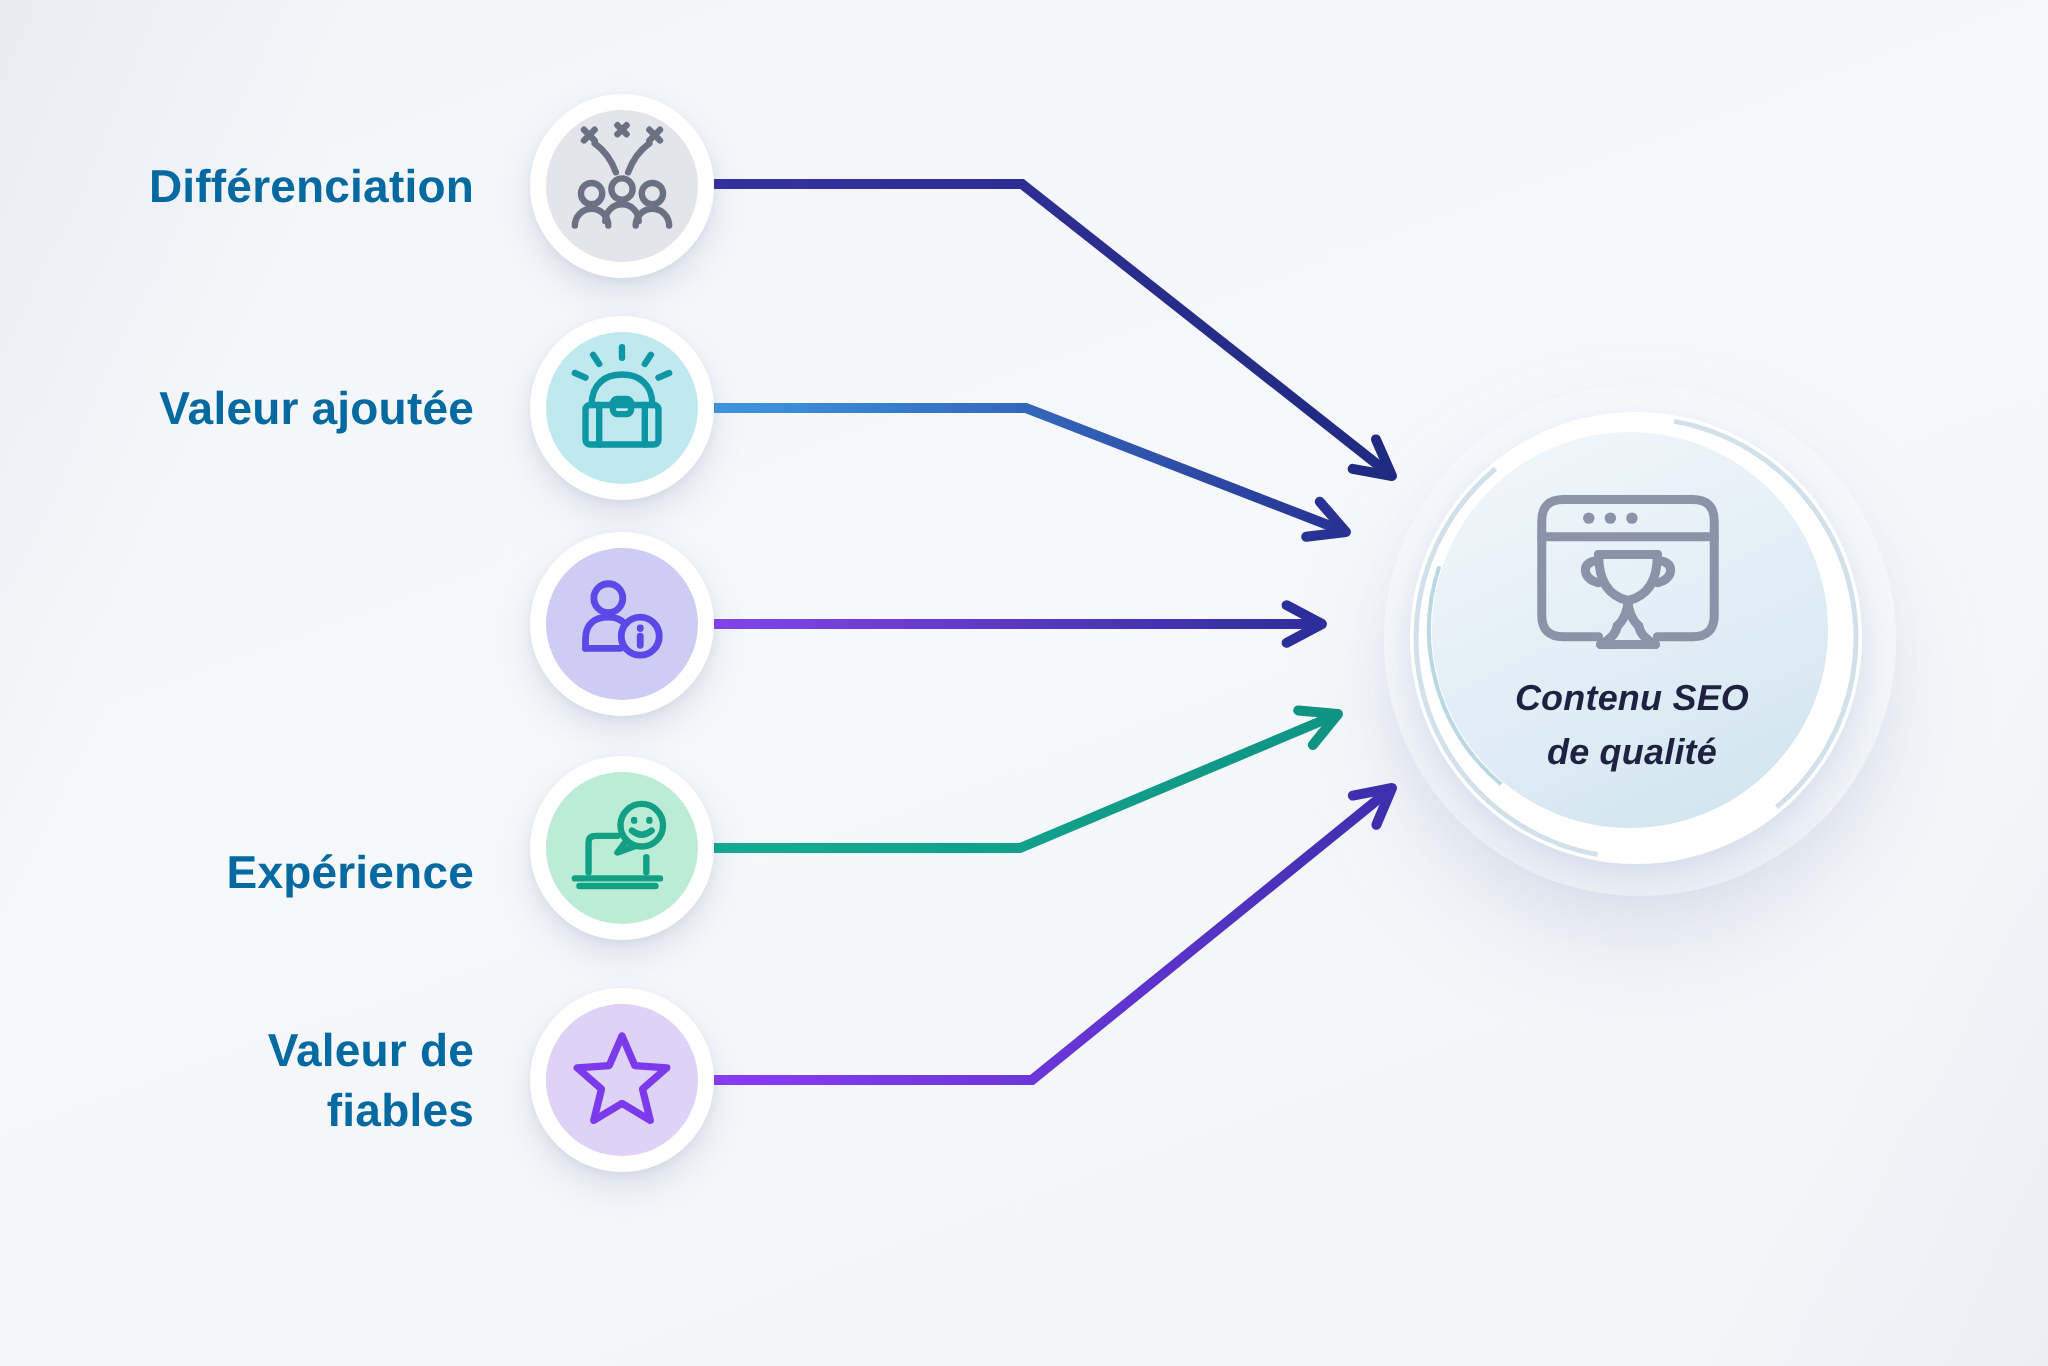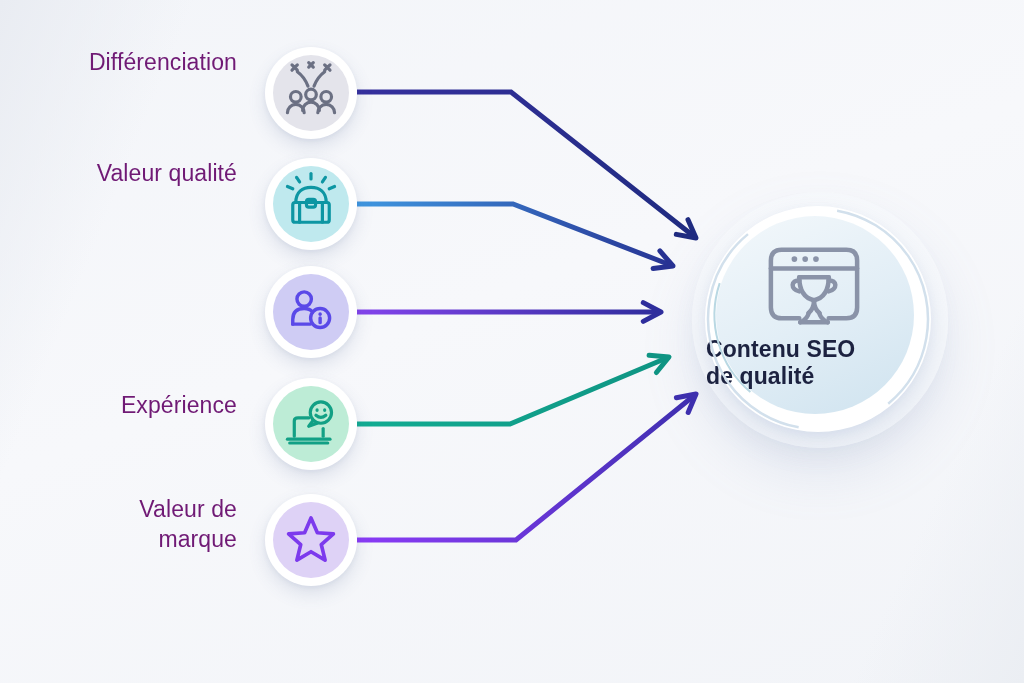--- a/index.html
+++ b/index.html
@@ -10,22 +10,22 @@
       linear-gradient(112deg,#e9ecf2 0%,rgba(233,236,242,0) 15%),
       linear-gradient(294deg,#ebeef3 0%,rgba(235,238,243,0) 13%),
       linear-gradient(160deg,#f3f5f9 0%,#f7f8fb 45%,#f2f4f8 100%);
   }
   .stage{position:absolute;inset:0;}
   svg{display:block;}
 
   
   .factor-label{
     position:absolute;left:28px;width:209px;height:92px;
-    display:flex;flex-direction:column;align-items:flex-end;
-    text-align:right;color:#701a75;font-size:23px;line-height:30px;font-weight:400;
+    display:flex;flex-direction:column;justify-content:center;align-items:flex-end;
+    text-align:right;color:#0369a1;font-size:23px;line-height:30px;font-weight:700;
     letter-spacing:.1px;
   }
   .bubble{
     position:absolute;width:92px;height:92px;border-radius:50%;
     background:#ffffff;
     box-shadow:0 8px 18px rgba(70,90,140,.14),0 2px 5px rgba(70,90,140,.08);
   }
   .bubble svg{position:absolute;left:8px;top:8px;}
 
   
@@ -38,22 +38,22 @@
     position:absolute;left:705px;top:206px;width:226px;height:226px;border-radius:50%;
     background:#ffffff;
     box-shadow:0 14px 30px rgba(115,140,185,.20),0 3px 8px rgba(115,140,185,.08);
   }
   .inner-disc{
     position:absolute;left:716px;top:216px;width:198px;height:198px;border-radius:50%;
     background:linear-gradient(155deg,#f3f8fb 0%,#e2eef6 52%,#cfe3ef 100%);
   }
   .center-icon{position:absolute;left:765px;top:243px;}
   .center-title{
-    position:absolute;left:706px;top:336px;width:220px;
-    color:#1c2240;font-size:23px;line-height:27px;font-weight:600;letter-spacing:.1px;
+    position:absolute;left:706px;top:336px;width:220px;text-align:center;
+    color:#1c2240;font-size:18px;line-height:27px;font-weight:600;letter-spacing:.1px;font-style:italic;
   }
   .overlay-svg{position:absolute;left:0;top:0;pointer-events:none;}
 </style>
 </head>
 <body>
 
 <div class="stage">
 
   <div class="halo"></div>
   <div class="ring"></div>
@@ -155,21 +155,21 @@
         <path d="M46,41 C43,33 39,27 32,22"></path>
         <path d="M54,41 C57,33 61,27 68,22"></path>
         <path d="M25,13 l7,7 M32,13 l-7,7"></path>
         <path d="M47,10 l6,6 M53,10 l-6,6"></path>
         <path d="M68,13 l7,7 M75,13 l-7,7"></path>
       </g>
     </svg>
   </div>
 
   <div class="factor-label" style="top:158px">
-    <div>Valeur qualité</div>
+    <div>Valeur ajoutée</div>
     <div></div>
   </div>
   <div class="bubble" style="left:265px;top:158px">
     <svg width="76" height="76" viewBox="0 0 100 100">
       <circle cx="50" cy="50" r="50" stroke="none" fill="#bfe9ee"></circle>
       <g fill="none" stroke-width="4.2" stroke-linecap="round" stroke-linejoin="round" stroke="#0d96a3">
         <path d="M50,17 V10"></path>
         <path d="M35,21 l-4,-6"></path>
         <path d="M65,21 l4,-6"></path>
         <path d="M26,30 l-7,-3"></path>
@@ -211,21 +211,21 @@
         <circle cx="63" cy="35" r="14"></circle>
         <path d="M53,45 L47,53 L58,49"></path>
         <path d="M58,31.5 v0.5 M68,31.5 v0.5"></path>
         <path d="M56.5,38.5 Q63,44 69.5,38.5"></path>
       </g>
     </svg>
   </div>
 
   <div class="factor-label" style="top:494px">
     <div>Valeur de</div>
-    <div>marque</div>
+    <div>fiables</div>
   </div>
   <div class="bubble" style="left:265px;top:494px">
     <svg width="76" height="76" viewBox="0 0 100 100">
       <circle cx="50" cy="50" r="50" stroke="none" fill="#ded2f6"></circle>
       <g fill="none" stroke-width="4.8" stroke-linecap="round" stroke-linejoin="round" stroke="#7c3aed">
         <path d="M50,21 L58.4,40.5 L79.5,42 L63.5,56 L68.6,76.5 L50,65.4 L31.4,76.5 L36.5,56 L20.5,42 L41.6,40.5 Z"></path>
       </g>
     </svg>
   </div>
 

